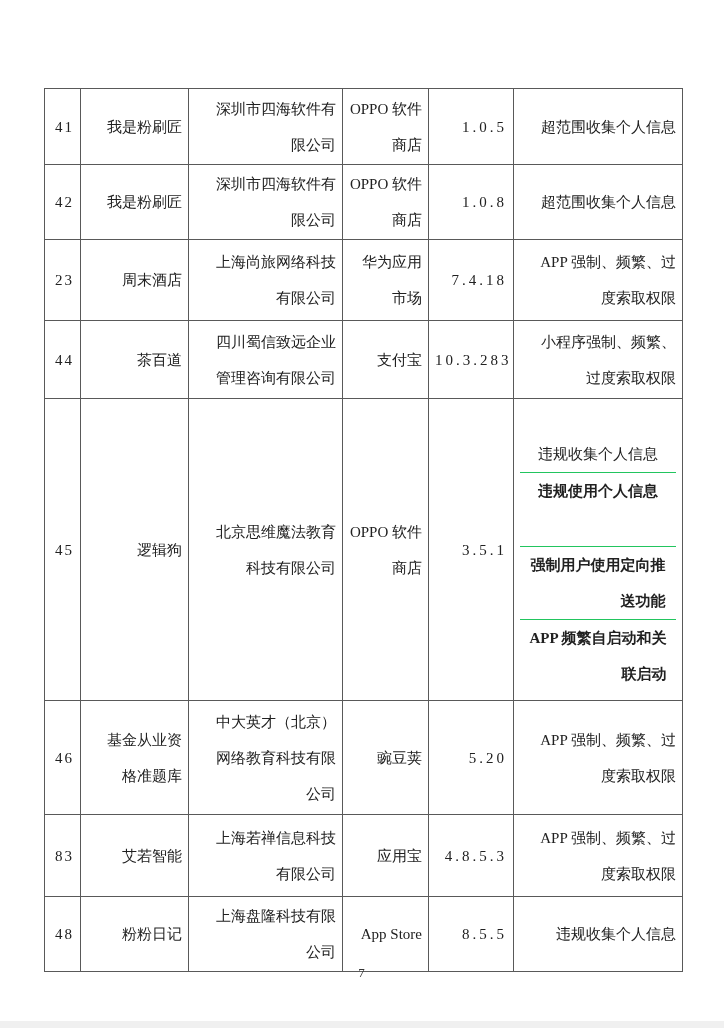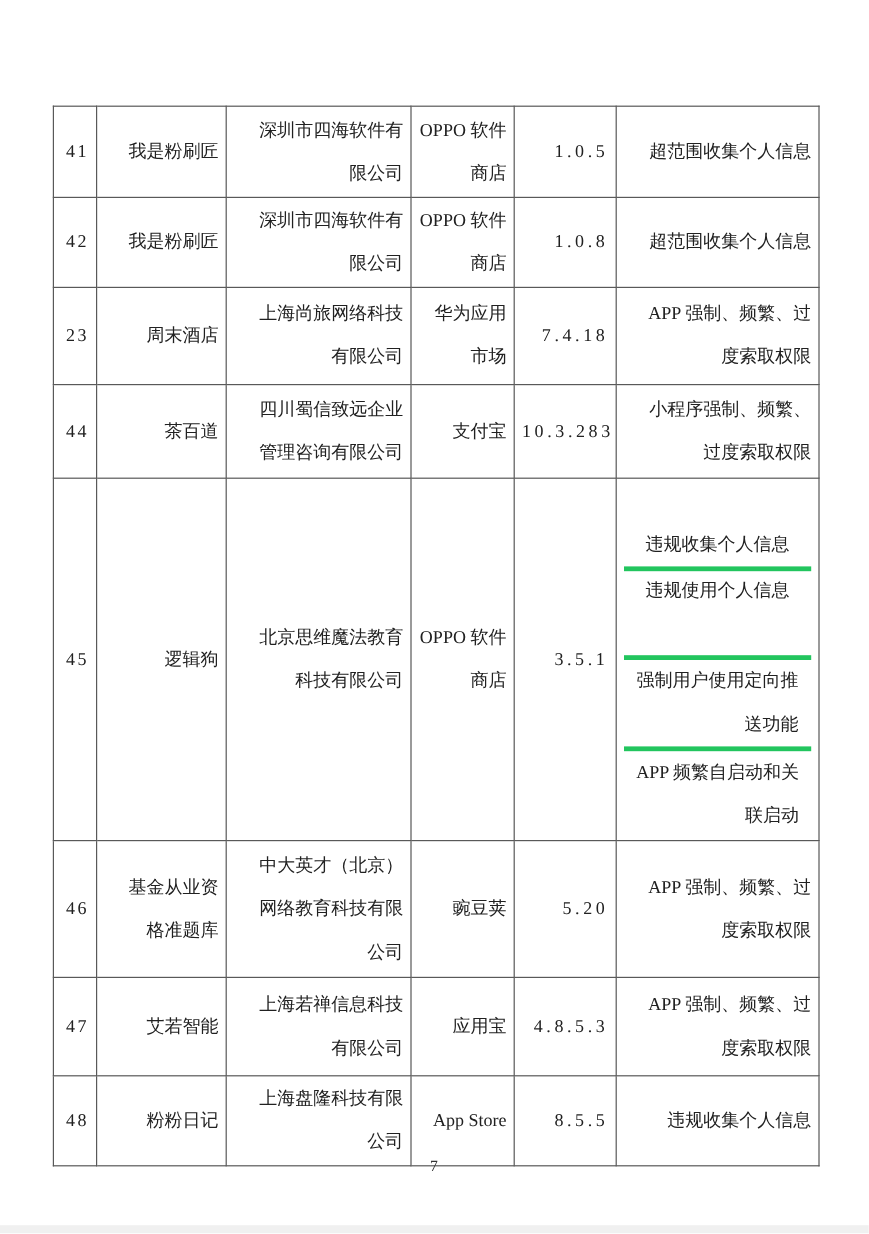--- a/index.html
+++ b/index.html
@@ -48,21 +48,21 @@
   td.c-vio-multi { padding: 0; }
   .vio-stack { display: flex; flex-direction: column; width: 100%; height: 227px; }
   .vio-sub {
     display: flex;
     align-items: center;
     justify-content: center;
     white-space: pre-line;
     line-height: 36px;
     padding: 0 6px;
   }
-  .vio-sub + .vio-sub { border-top: 4px solid #22c55e; }
+  .vio-sub + .vio-sub { border-top: 1px solid #22c55e; font-weight: bold; }
   .vs-37 { height: 37px; }
   .vs-76 { height: 76px; margin-top: 37px; }
   .vs-grow { flex: 1; }
 
   .page-footer {
     position: absolute;
     left: 0;
     top: 963px;
     width: 724px;
     text-align: center;
@@ -159,21 +159,21 @@
 格准题库</td>
         <td class="c-co">中大英才（北京）
 网络教育科技有限
 公司</td>
         <td class="c-store">豌豆荚</td>
         <td class="c-ver">5.20</td>
         <td class="c-vio">APP 强制、频繁、过
 度索取权限</td>
       </tr>
       <tr class="h82">
-        <td class="c-no">47</td>
+        <td class="c-no">83</td>
         <td class="c-name">艾若智能</td>
         <td class="c-co">上海若禅信息科技
 有限公司</td>
         <td class="c-store">应用宝</td>
         <td class="c-ver">4.8.5.3</td>
         <td class="c-vio">APP 强制、频繁、过
 度索取权限</td>
       </tr>
       <tr class="h74">
         <td class="c-no">48</td>

